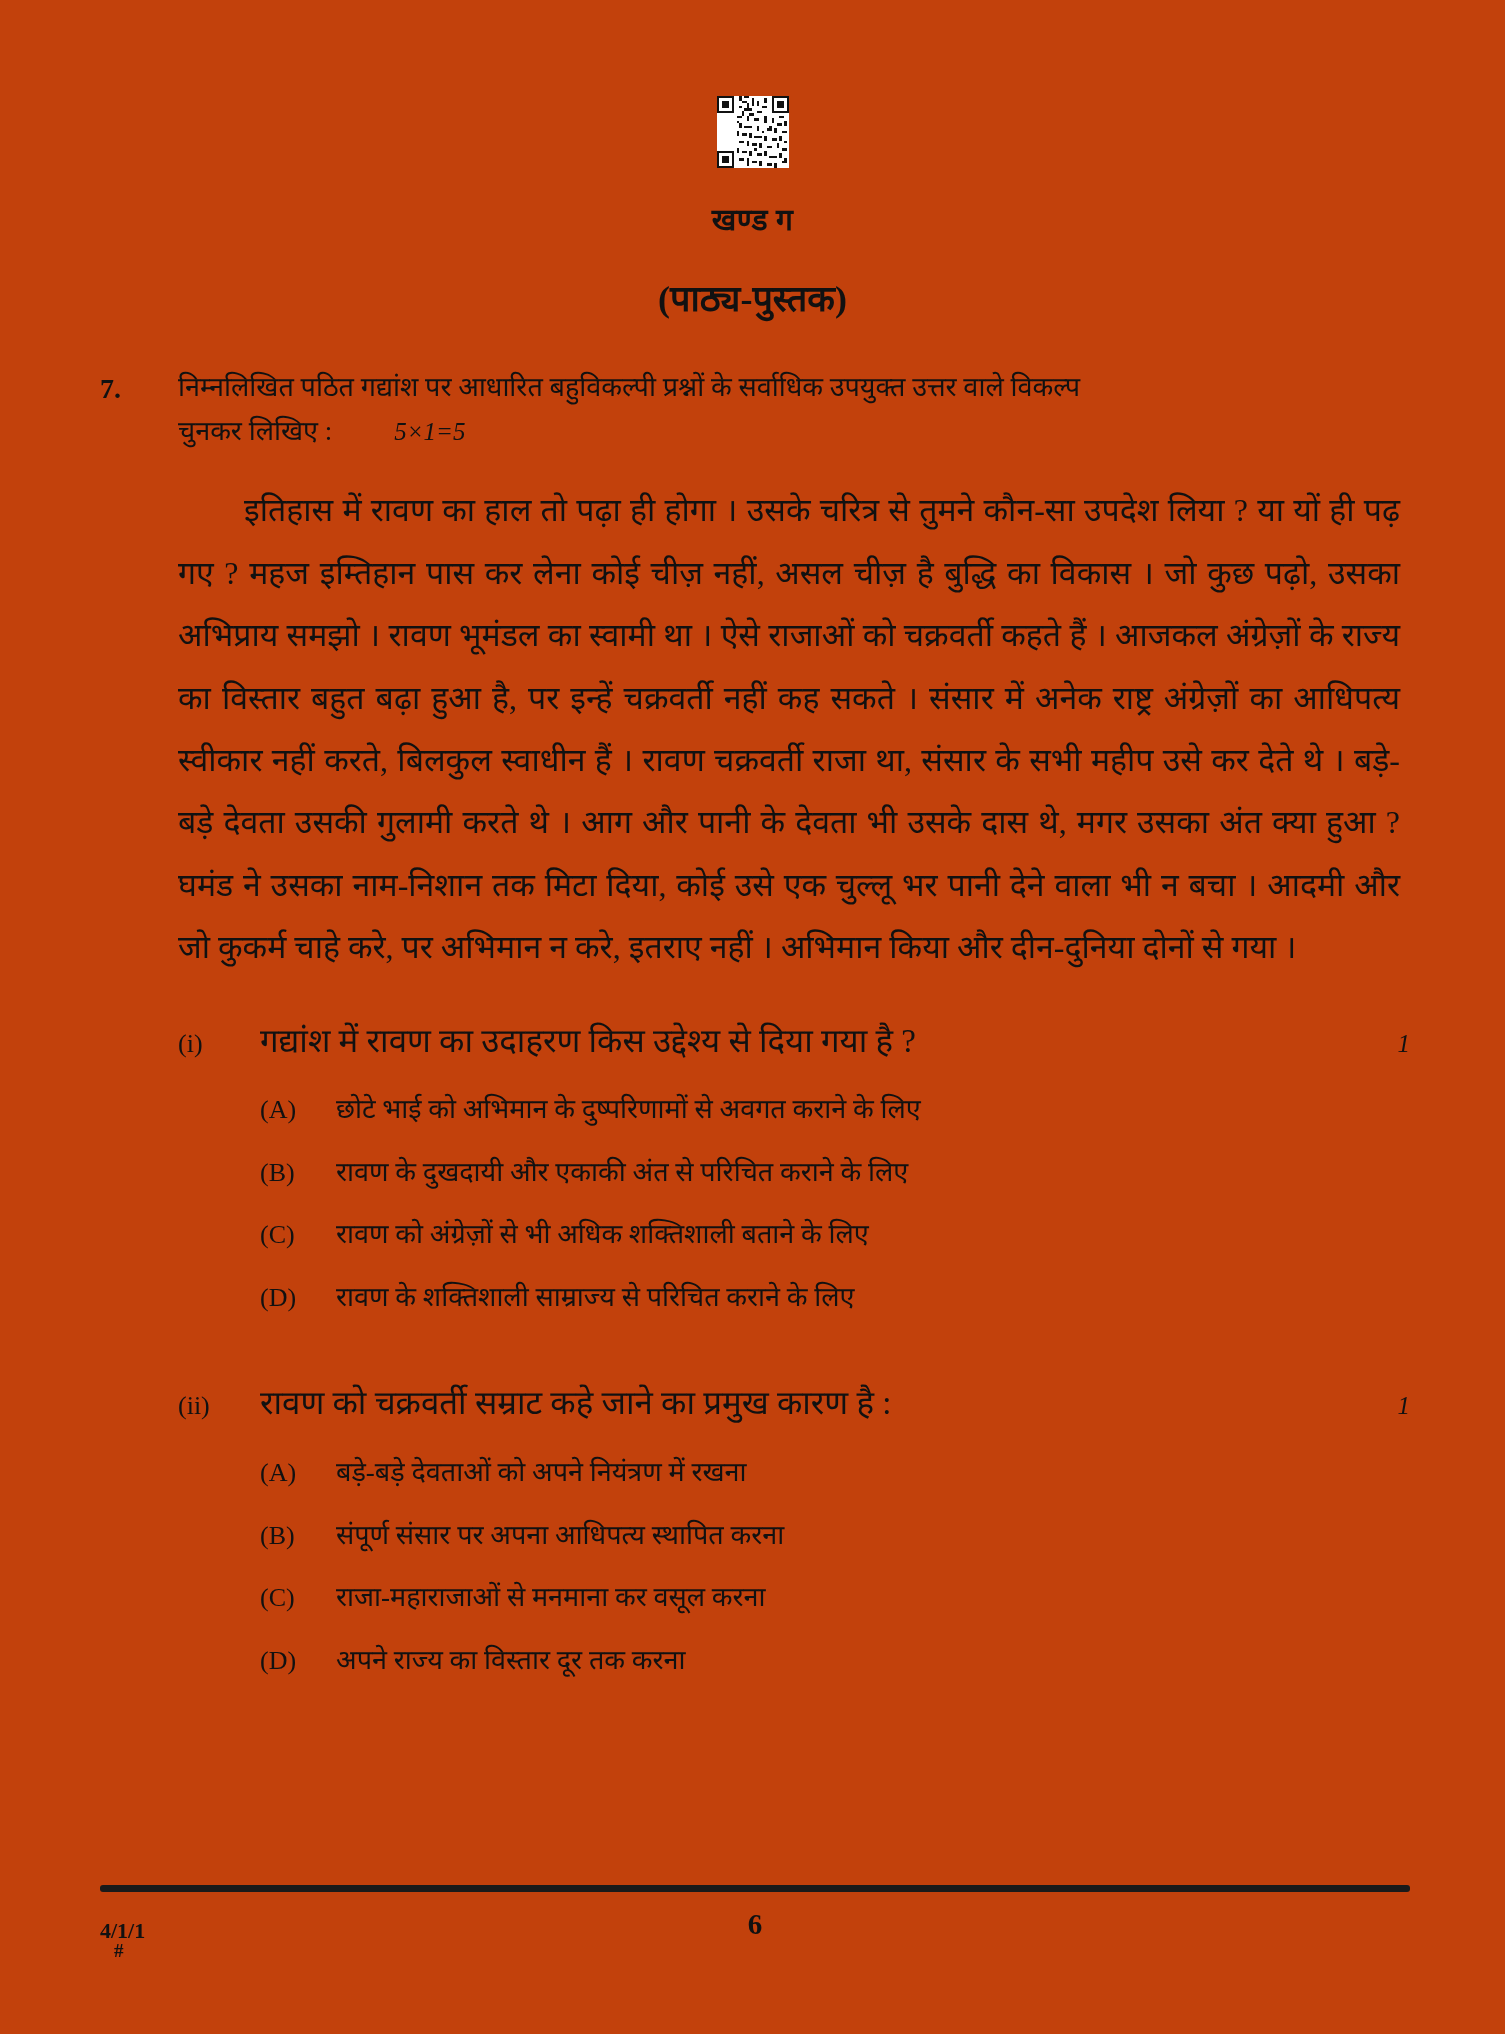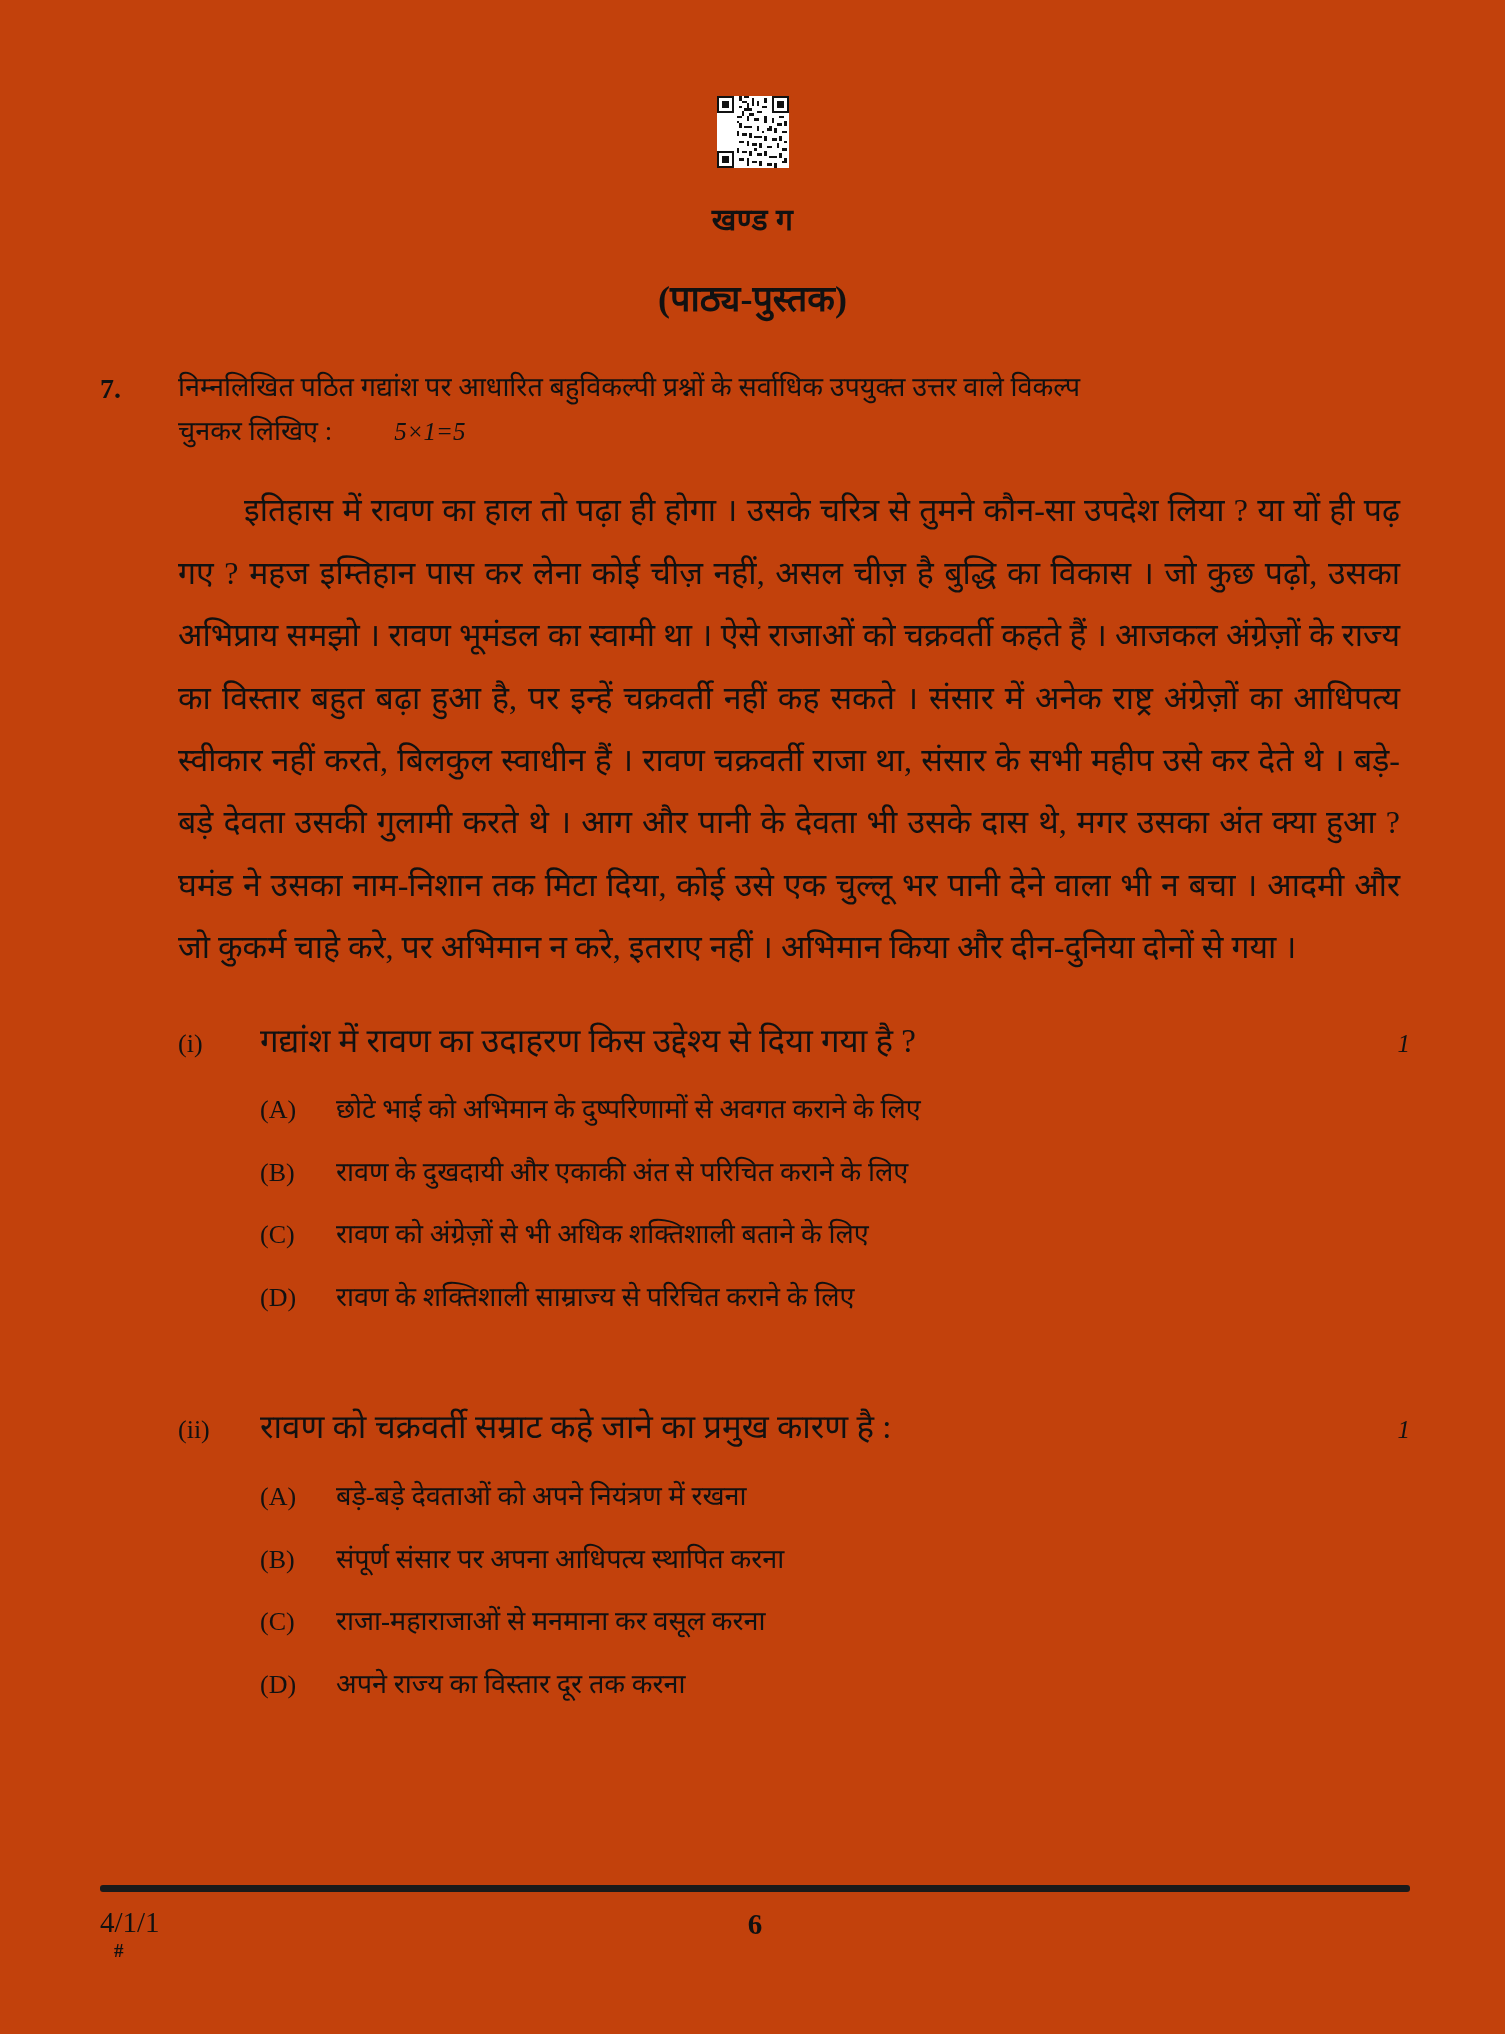--- a/index.html
+++ b/index.html
@@ -148,23 +148,23 @@
     border-radius: 3px;
     margin-bottom: 14px;
   }
   .footer-row {
     position: relative;
     height: 42px;
   }
   .footer-code {
     position: absolute;
     left: 0;
-    top: 0;
-    font-size: 29px;
-    font-weight: normal;
+    top: 12px;
+    font-size: 22px;
+    font-weight: bold;
   }
   .footer-hash {
     position: absolute;
     left: 14px;
     top: 34px;
     font-size: 19px;
     font-weight: bold;
   }
   .footer-page {
     position: absolute;
@@ -302,21 +302,21 @@
           <span class="opt-label">(C)</span>
           <span class="opt-text">रावण को अंग्रेज़ों से भी अधिक शक्तिशाली बताने के लिए</span>
         </div>
         <div class="option">
           <span class="opt-label">(D)</span>
           <span class="opt-text">रावण के शक्तिशाली साम्राज्य से परिचित कराने के लिए</span>
         </div>
       </div>
     </div>
 
-    <div class="subq" style="margin-top:84px;">
+    <div class="subq" style="margin-top:60px;">
       <div class="subq-head">
         <span class="subq-label">(ii)</span>
         <span class="subq-text">रावण को चक्रवर्ती सम्राट कहे जाने का प्रमुख कारण है :</span>
         <span class="subq-marks">1</span>
       </div>
       <div class="options">
         <div class="option">
           <span class="opt-label">(A)</span>
           <span class="opt-text">बड़े-बड़े देवताओं को अपने नियंत्रण में रखना</span>
         </div>

